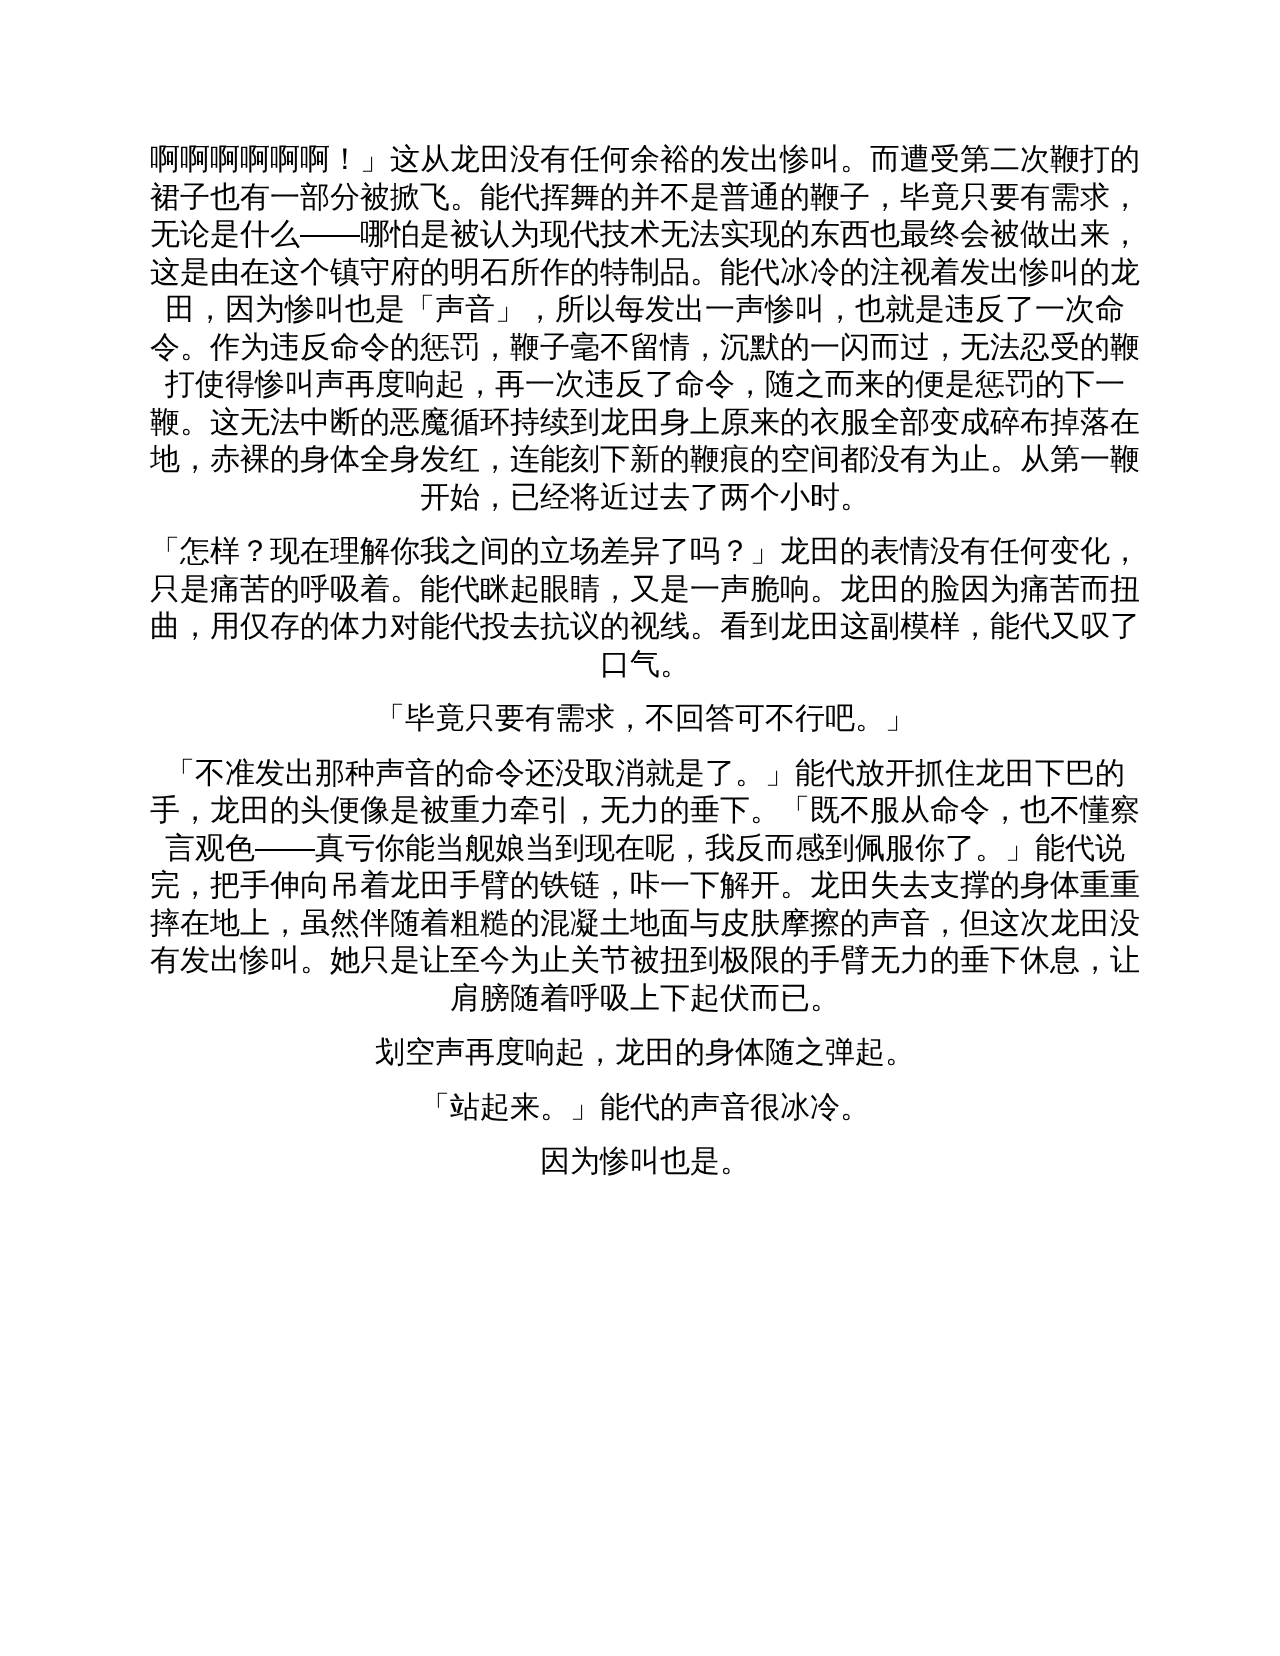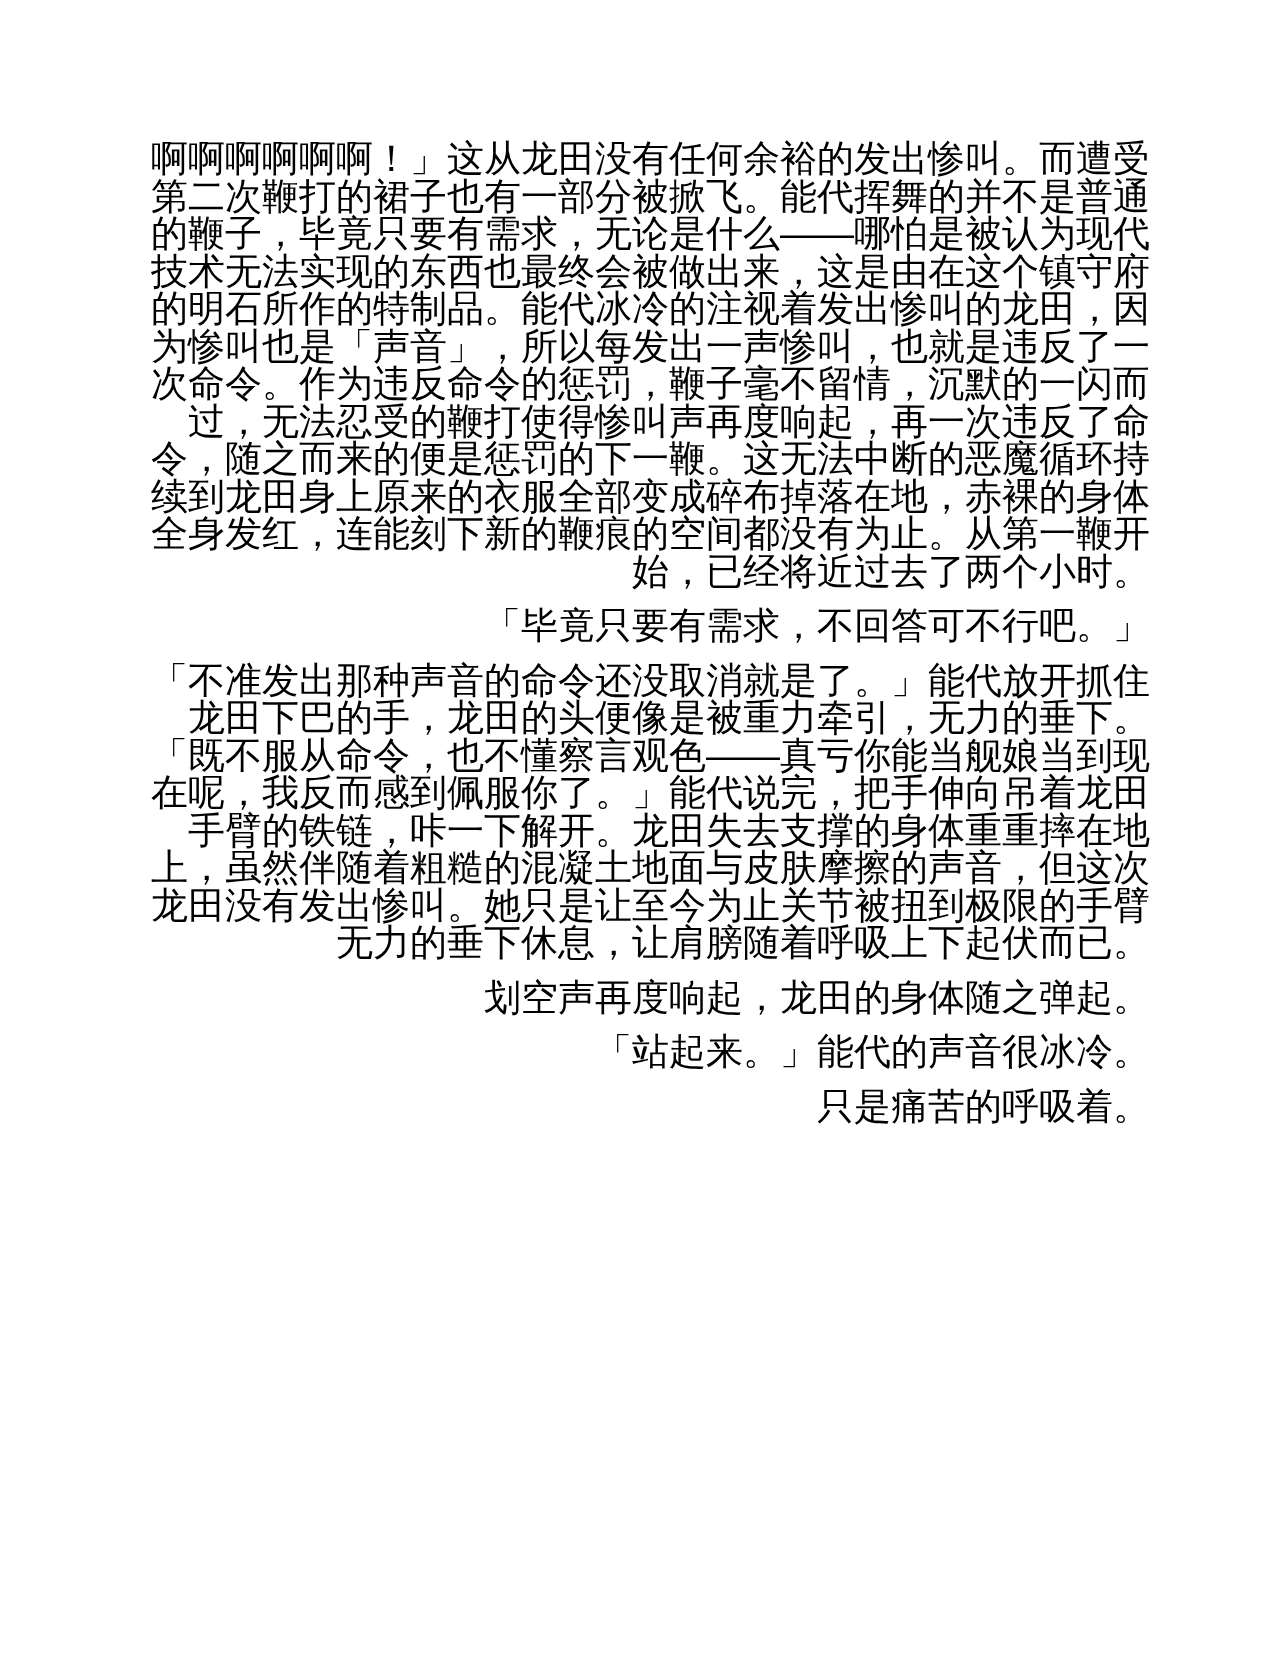--- a/index.html
+++ b/index.html
@@ -17,33 +17,34 @@
   }
   .content {
     position: absolute;
     left: 140px;
     top: 140px;
     width: 1010px;
     color: #000000;
   }
   .content p {
     margin: 0 0 17px 0;
-    font-size: 37px;
+    font-size: 30px;
     line-height: 37.5px;
-    text-align: right;
+    text-align: center;
     word-break: normal;
     overflow-wrap: break-word;
     letter-spacing: 0;
   }
 </style>
 </head>
 <body>
 
 <div class="page">
   <div class="content">
     <p>啊啊啊啊啊啊！」这从龙田没有任何余裕的发出惨叫。而遭受第二次鞭打的裙子也有一部分被掀飞。能代挥舞的并不是普通的鞭子，毕竟只要有需求，无论是什么——哪怕是被认为现代技术无法实现的东西也最终会被做出来，这是由在这个镇守府的明石所作的特制品。能代冰冷的注视着发出惨叫的龙田，因为惨叫也是「声音」，所以每发出一声惨叫，也就是违反了一次命令。作为违反命令的惩罚，鞭子毫不留情，沉默的一闪而过，无法忍受的鞭打使得惨叫声再度响起，再一次违反了命令，随之而来的便是惩罚的下一鞭。这无法中断的恶魔循环持续到龙田身上原来的衣服全部变成碎布掉落在地，赤裸的身体全身发红，连能刻下新的鞭痕的空间都没有为止。从第一鞭开始，已经将近过去了两个小时。</p>
+    <p>「怎样？现在理解你我之间的立场差异了吗？」龙田的表情没有任何变化，只是痛苦的呼吸着。能代眯起眼睛，又是一声脆响。龙田的脸因为痛苦而扭曲，用仅存的体力对能代投去抗议的视线。看到龙田这副模样，能代又叹了口气。</p>
     <p>「毕竟只要有需求，不回答可不行吧。」</p>
     <p>「不准发出那种声音的命令还没取消就是了。」能代放开抓住龙田下巴的手，龙田的头便像是被重力牵引，无力的垂下。「既不服从命令，也不懂察言观色——真亏你能当舰娘当到现在呢，我反而感到佩服你了。」能代说完，把手伸向吊着龙田手臂的铁链，咔一下解开。龙田失去支撑的身体重重摔在地上，虽然伴随着粗糙的混凝土地面与皮肤摩擦的声音，但这次龙田没有发出惨叫。她只是让至今为止关节被扭到极限的手臂无力的垂下休息，让肩膀随着呼吸上下起伏而已。</p>
     <p>划空声再度响起，龙田的身体随之弹起。</p>
     <p>「站起来。」能代的声音很冰冷。</p>
-    <p>只是痛苦的呼吸着。</p>
+    <p>因为惨叫也是。</p>
   </div>
 </div>
 
 </body></html>

